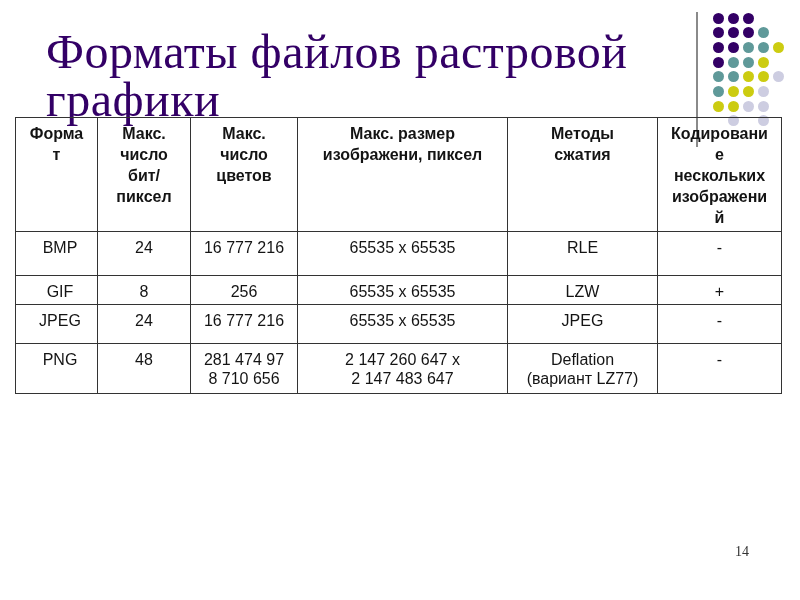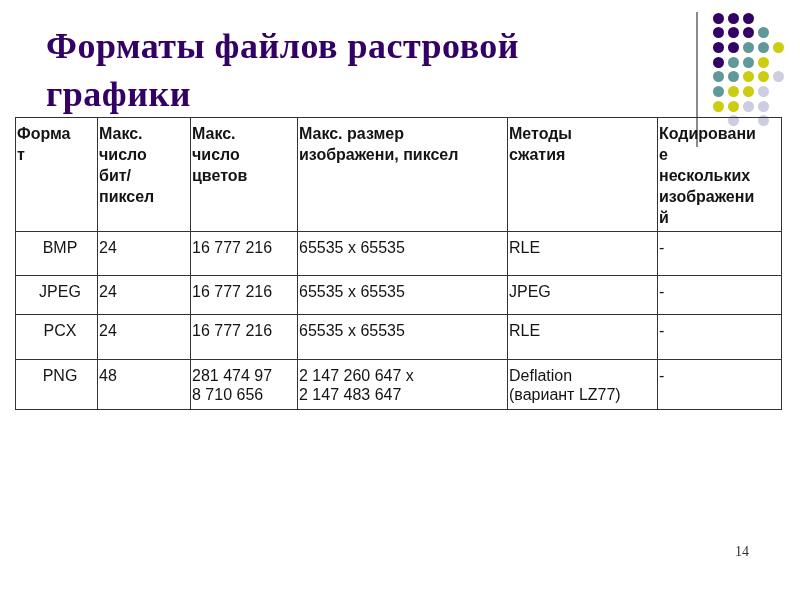--- a/index.html
+++ b/index.html
@@ -7,26 +7,26 @@
     position: relative;
     width: 800px;
     height: 600px;
     background: #ffffff;
     overflow: hidden;
     font-family: "Liberation Sans", sans-serif;
   }
   .slide-title {
     position: absolute;
     left: 46px;
-    top: 22px;
+    top: 28px;
     margin: 0;
     width: 660px;
     font-family: "Liberation Serif", serif;
-    font-weight: bold;
-    font-size: 36px;
+    font-weight: normal;
+    font-size: 48px;
     line-height: 48px;
     color: #330066;
     white-space: pre-line;
     letter-spacing: 0.5px;
   }
   .deco-line {
     position: absolute;
     left: 696px;
     top: 12px;
     width: 2px;
@@ -52,21 +52,21 @@
     width: 766px;
     border-collapse: collapse;
     table-layout: fixed;
     font-family: "Liberation Sans", sans-serif;
     font-size: 16px;
     color: #141414;
   }
   table.formats th, table.formats td {
     border: 1px solid #333333;
     vertical-align: top;
-    text-align: left;
+    text-align: center;
     white-space: pre-line;
     padding: 5px 1px 0 1px;
     overflow: hidden;
   }
   table.formats th {
     font-weight: bold;
     line-height: 21px;
   }
   table.formats td {
     font-weight: normal;
@@ -171,34 +171,34 @@
     </thead>
     <tbody>
       <tr class="row-0">
         <td class="col-format">BMP</td>
         <td>24</td>
         <td>16 777 216</td>
         <td>65535 x 65535</td>
         <td>RLE</td>
         <td>-</td>
       </tr>
+      <tr class="row-1">
+        <td class="col-format">GIF</td>
+        <td>8</td>
+        <td>256</td>
+        <td>65535 x 65535</td>
+        <td>LZW</td>
+        <td>+</td>
+      </tr>
       <tr class="row-2">
         <td class="col-format">JPEG</td>
         <td>24</td>
         <td>16 777 216</td>
         <td>65535 x 65535</td>
         <td>JPEG</td>
-        <td>-</td>
-      </tr>
-      <tr class="row-3">
-        <td class="col-format">PCX</td>
-        <td>24</td>
-        <td>16 777 216</td>
-        <td>65535 x 65535</td>
-        <td>RLE</td>
         <td>-</td>
       </tr>
       <tr class="row-4">
         <td class="col-format">PNG</td>
         <td>48</td>
         <td>281 474 97
 8 710 656</td>
         <td>2 147 260 647 x
 2 147 483 647</td>
         <td>Deflation

